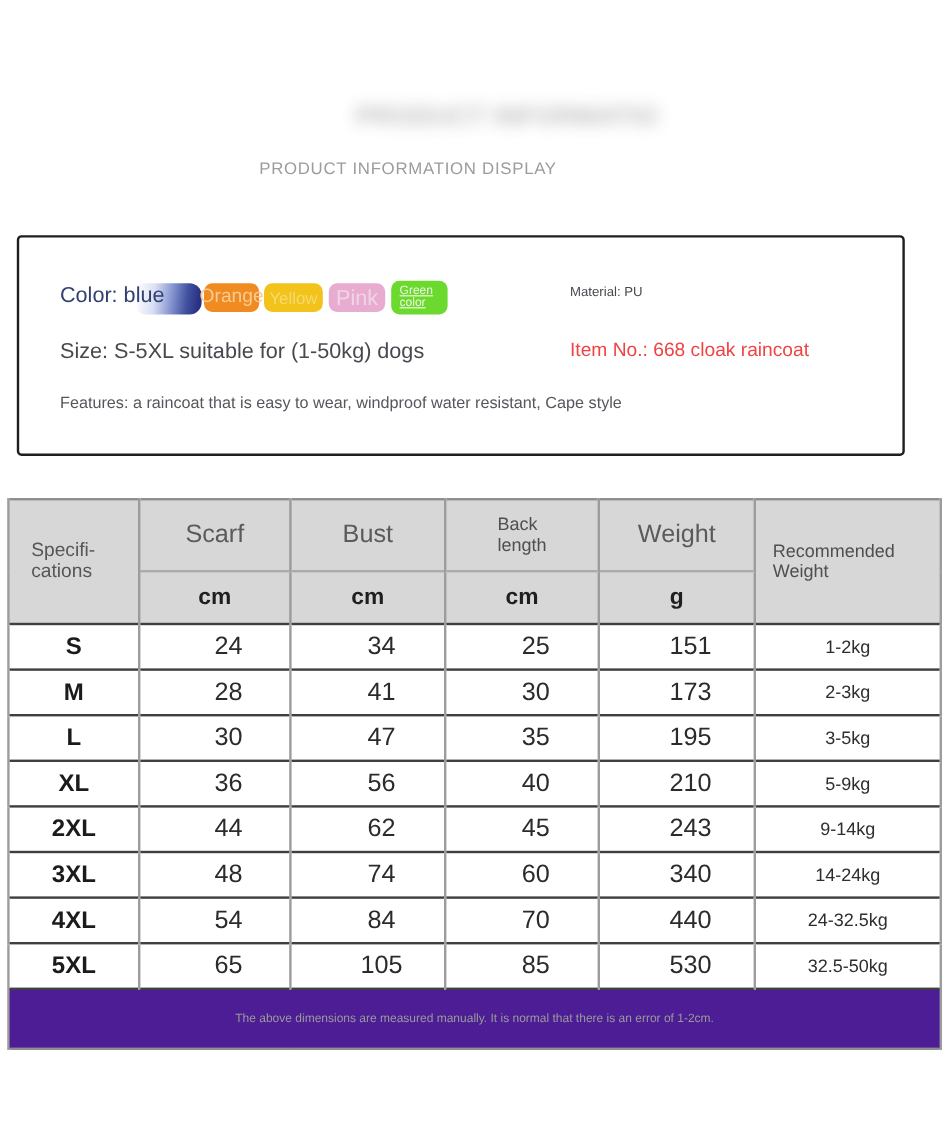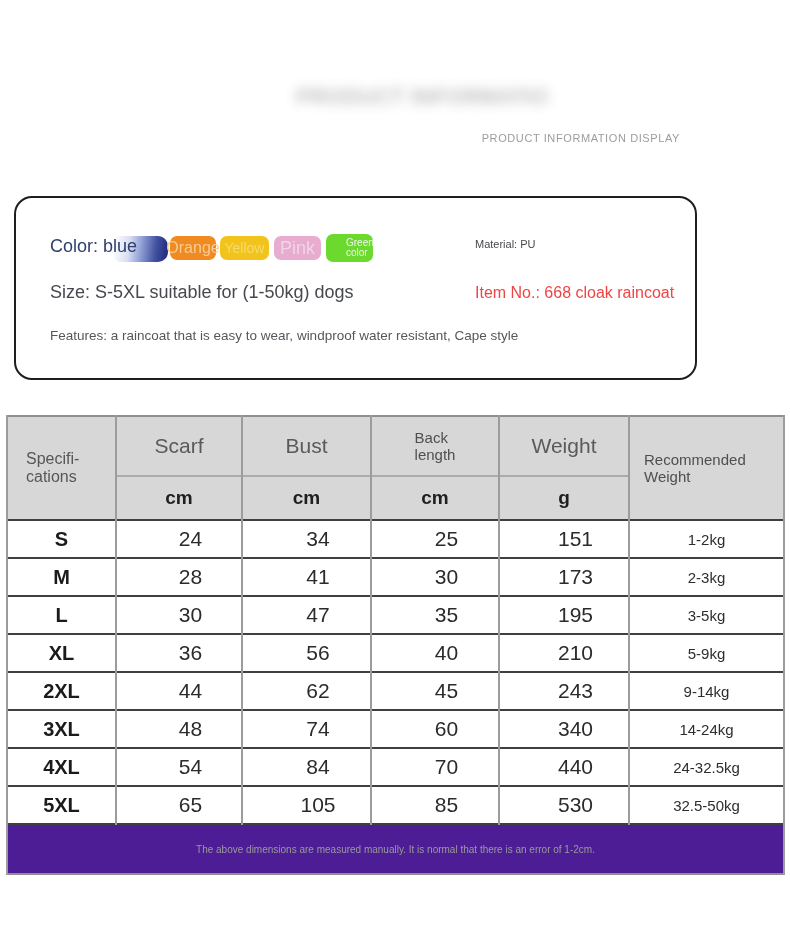--- a/index.html
+++ b/index.html
@@ -5,38 +5,38 @@
   html,body{margin:0;padding:0;background:#fff;}
   .page{position:relative;width:790px;height:947px;background:#ffffff;
         font-family:"Liberation Sans",sans-serif;overflow:hidden;}
 
   
   .title-watermark{position:absolute;left:296px;top:84px;width:252px;height:40px;
         font-size:22px;font-weight:700;color:#6f6f6f;filter:blur(6px);opacity:.45;
         white-space:nowrap;overflow:hidden;}
   .title{position:absolute;left:240px;top:61px;width:330px;margin:0;
         font-size:27px;line-height:25px;font-weight:400;color:#3f4043;white-space:pre-line;}
-  .subtitle{position:absolute;left:0;top:132px;width:680px;text-align:right;
-        font-size:11px;letter-spacing:.6px;color:#9c9c9c;}
+  .subtitle{position:absolute;left:0;top:132px;width:680px;text-align:center;
+        font-size:14px;letter-spacing:.6px;color:#9c9c9c;}
 
   
-  .info-box{position:absolute;left:14px;top:196px;width:683px;height:184px;
-        box-sizing:border-box;border:2px solid #1e1e1e;border-radius:18px;background:#fff;}
+  .info-box{position:absolute;left:14px;top:196px;width:740px;height:184px;
+        box-sizing:border-box;border:2px solid #1e1e1e;border-radius:4px;background:#fff;}
   .info-box .abs{position:absolute;}
   .color-label{left:34px;top:38px;font-size:18px;color:#31406f;z-index:2;}
   .swatch-blue{left:98px;top:38px;width:54px;height:26px;z-index:1;border-radius:6px 10px 10px 6px;
         background:linear-gradient(97deg,rgba(214,221,245,0) 0%,rgba(186,196,233,.55) 28%,#8a99d2 52%,#41519f 76%,#273083 94%);}
   .badge{position:absolute;top:38px;height:24px;z-index:2;border-radius:7px;
         display:flex;align-items:center;justify-content:center;
         white-space:pre-line;text-align:center;font-size:16px;}
   .badge-orange{left:154px;width:46px;}
   .badge-yellow{left:204px;width:49px;font-size:14px;}
   .badge-pink{left:258px;width:47px;font-size:18px;}
   .badge-green{left:310px;width:47px;height:28px;top:36px;font-size:10px;line-height:10px;
-        justify-content:flex-start;text-align:left;padding-left:20px;box-sizing:border-box;}
+        justify-content:flex-start;text-align:left;padding-left:7px;box-sizing:border-box;text-decoration:underline;}
   .size-line{left:34px;top:84px;font-size:18px;color:#47494e;}
   .material-line{left:459px;top:40px;font-size:11px;color:#47494e;}
   .itemno-line{left:459px;top:86px;font-size:16px;color:#ef4444;}
   .features-line{left:34px;top:130px;font-size:13.5px;color:#55575c;}
 
   
   .size-table{position:absolute;left:6px;top:415px;width:777px;
         border-collapse:collapse;table-layout:fixed;background:#fff;
         border:2px solid #8f8f8f;}
   .size-table td{border-left:2px solid #9c9c9c;border-right:2px solid #9c9c9c;

